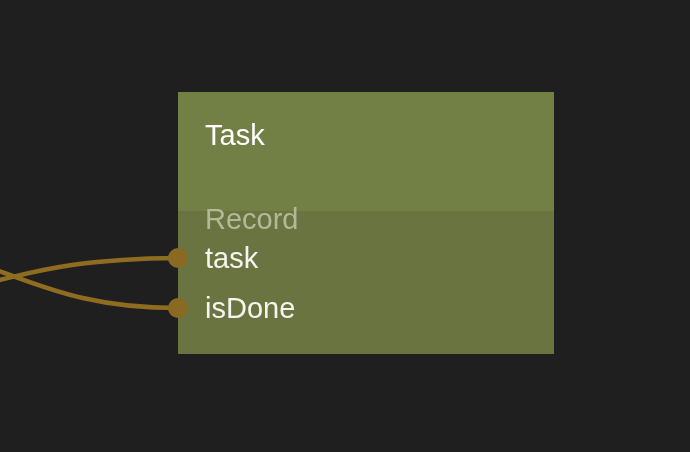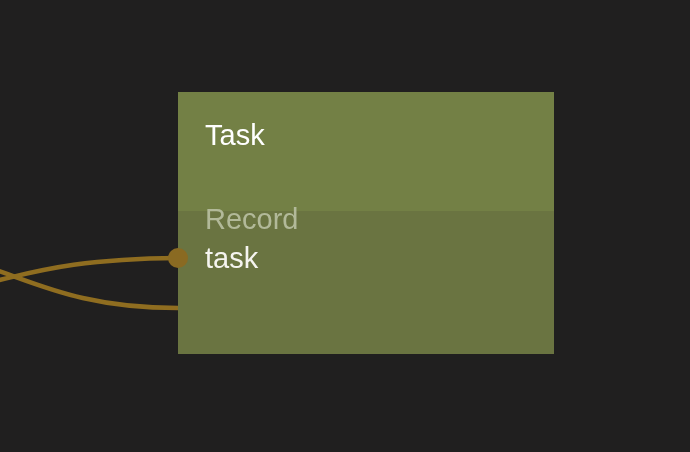--- a/index.html
+++ b/index.html
@@ -110,16 +110,20 @@
   <div class="node">
     <div class="node-header">
       <div class="node-title">Task</div>
       <div class="node-subtitle">Record</div>
     </div>
     <div class="node-body">
       <div class="port-row">
         <span class="port"></span>
         <span class="port-label">task</span>
       </div>
+      <div class="port-row">
+        <span class="port"></span>
+        <span class="port-label">isDone</span>
+      </div>
     </div>
   </div>
 
 </div>
 
 </body></html>

